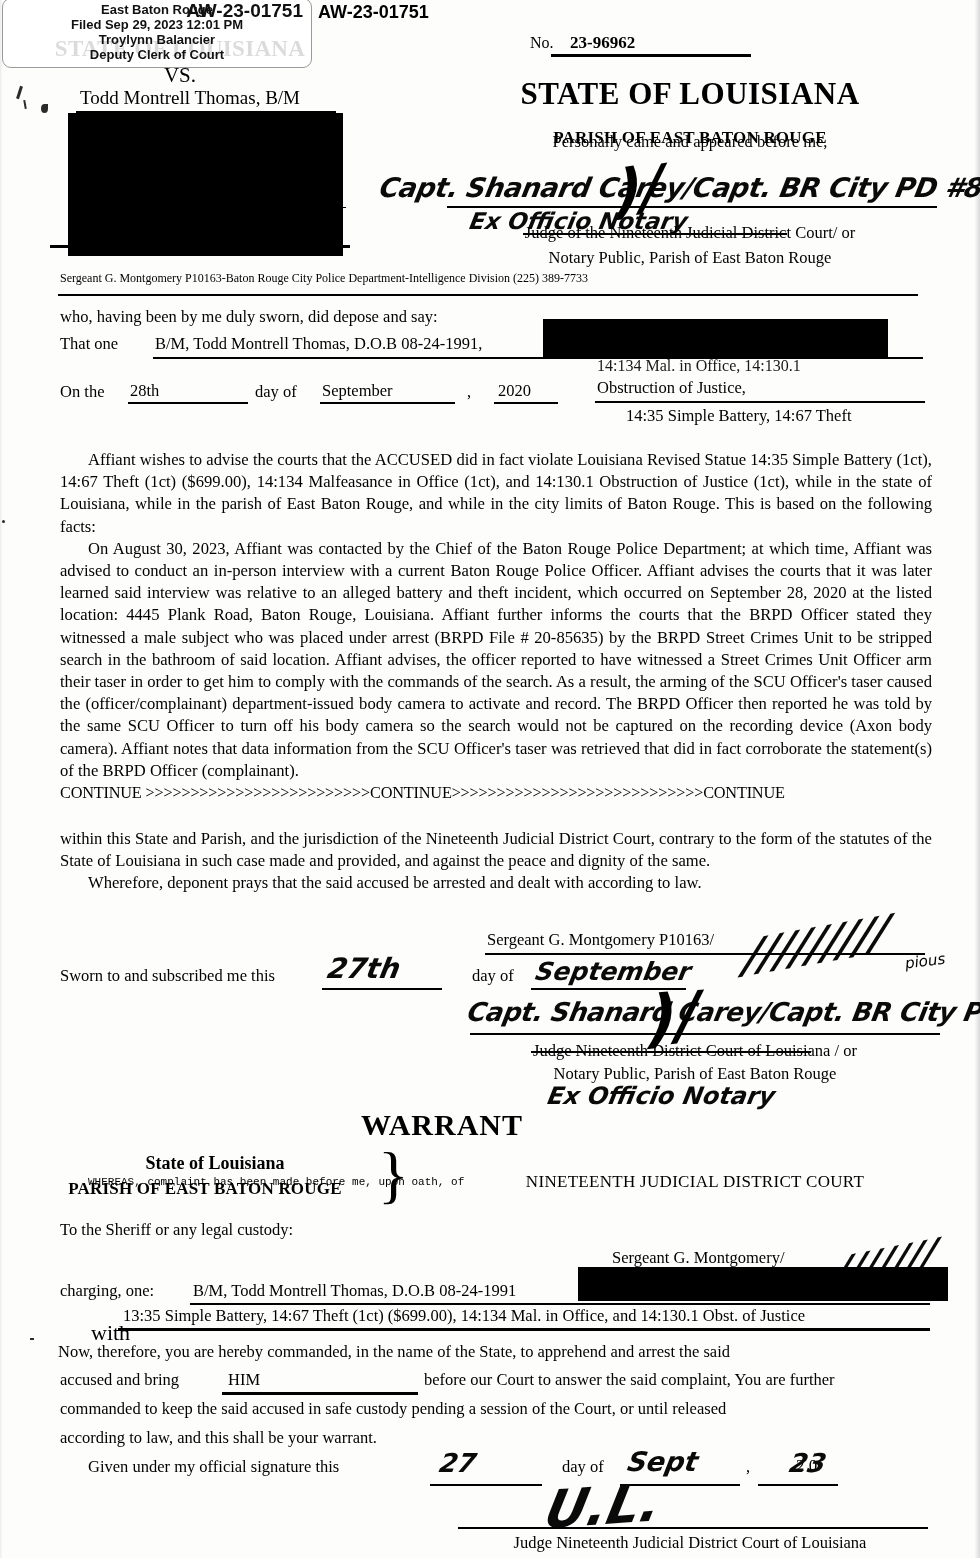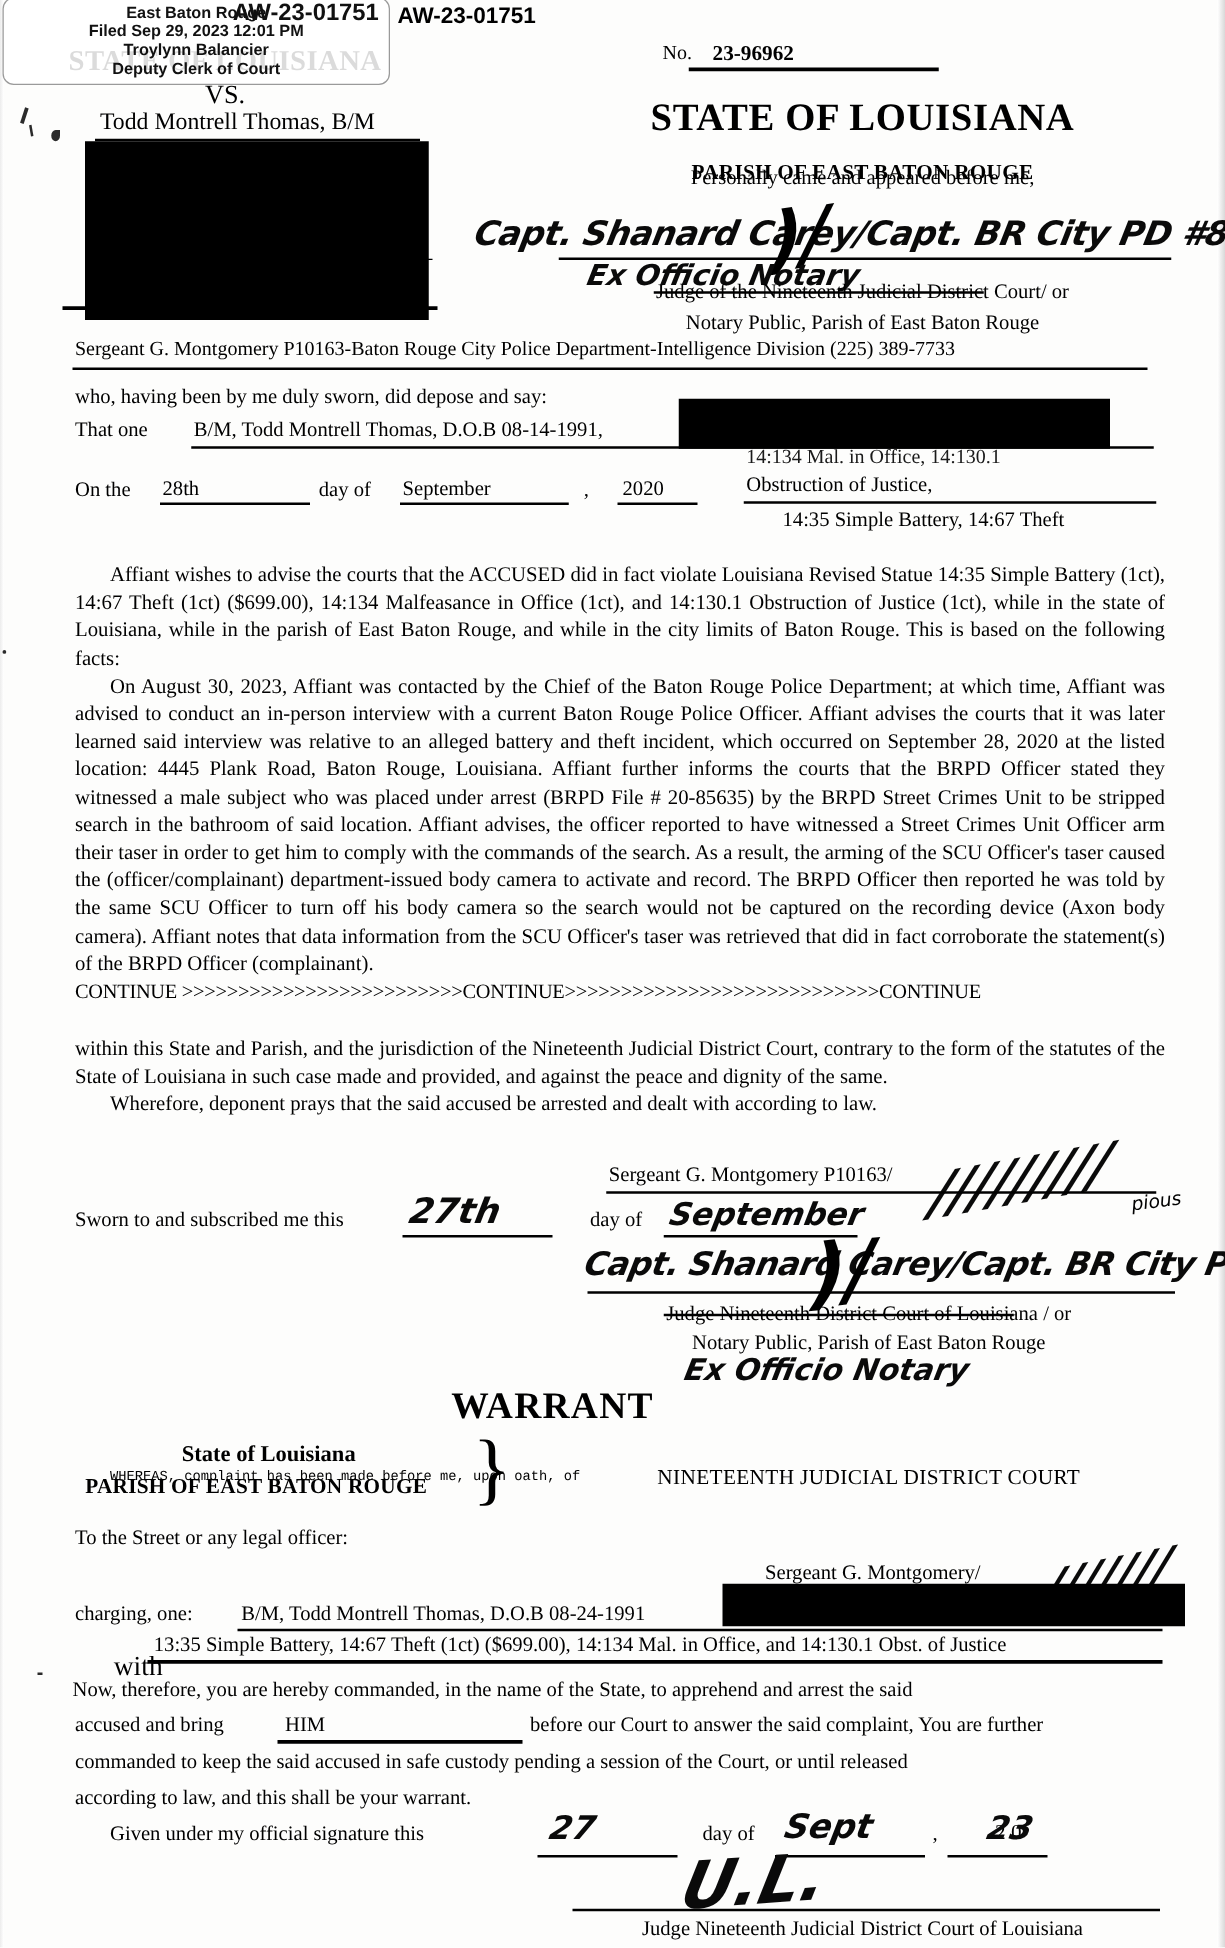--- a/index.html
+++ b/index.html
@@ -134,21 +134,21 @@
     content:""; position:absolute; left:-2px; right:46px; top:52%;
     height:2px; background:#000;
   }
   .notary-line {
     position:absolute; left:420px; top:248px; width:540px;
     text-align:center; font-size:16.5px;
   }
 
   
   .affiant-line {
-    position:absolute; left:60px; top:271px; font-size:16px;text-align:right;
+    position:absolute; left:60px; top:271px; font-size:12px;text-align:right;
   }
   .rule-affiant {
     position:absolute; left:58px; top:294px; width:860px; height:2px; background:#000;
   }
   .sworn-text {
     position:absolute; left:60px; top:307px; font-size:16.5px;
   }
   .thatone {
     position:absolute; left:60px; top:334px; font-size:16.5px;
   }
@@ -350,21 +350,21 @@
   <div class="judge-line">
     <span class="strike">Judge of the Nineteenth Judicial District Court</span><span>/ or</span>
   </div>
   <div class="notary-line">Notary Public, Parish of East Baton Rouge</div>
 
   <div class="affiant-line">Sergeant G. Montgomery P10163-Baton Rouge City Police Department-Intelligence Division (225) 389-7733</div>
   <div class="rule-affiant"></div>
   <div class="sworn-text">who, having been by me duly sworn, did depose and say:</div>
 
   <div class="thatone">That one</div>
-  <div class="thatone-val">B/M, Todd Montrell Thomas, D.O.B 08-14-1991,</div>
+  <div class="thatone-val">B/M, Todd Montrell Thomas, D.O.B 08-24-1991,</div>
   <div class="rule-thatone"></div>
   <div class="redact-thatone"></div>
 
   <div class="onthe">On the</div>
   <div class="onthe-day">28th</div>
   <div class="rule-day"></div>
   <div class="dayof">day of</div>
   <div class="onthe-month">September</div>
   <div class="rule-month"></div>
   <div class="comma1">,</div>
@@ -407,21 +407,21 @@
   </div>
   <div class="notary-line2">Notary Public, Parish of East Baton Rouge</div>
   <div class="hw hw-exofficio2">Ex Officio Notary</div>
 
   <div class="warrant-title">WARRANT</div>
   <div class="w-state">State of Louisiana</div>
   <div class="w-parish">PARISH OF EAST BATON ROUGE</div>
   <div class="w-brace">}</div>
   <div class="w-court">NINETEENTH JUDICIAL DISTRICT COURT</div>
 
-  <div class="w-sheriff">To the Street or any legal officer:</div>
+  <div class="w-sheriff">To the Sheriff or any legal custody:</div>
   <div class="w-whereas">WHEREAS, complaint has been made before me, upon oath, of</div>
   <div class="w-sgt">Sergeant G. Montgomery/</div>
   <div class="hw hw-sgtscribble2">///////</div>
   <div class="rule-whereas"></div>
 
   <div class="w-charging">charging, one:</div>
   <div class="w-charging-val">B/M, Todd Montrell Thomas, D.O.B 08-24-1991</div>
   <div class="rule-charging"></div>
   <div class="redact-warrant"></div>
 

